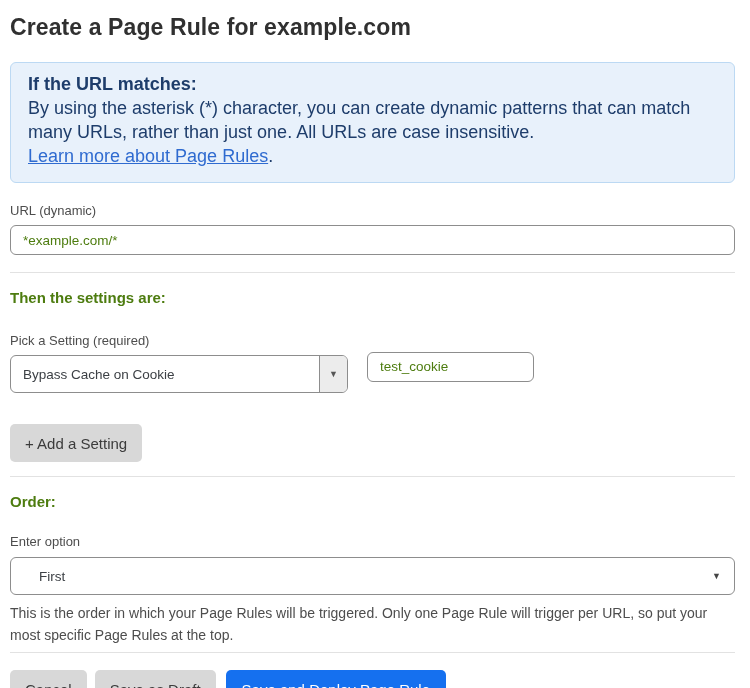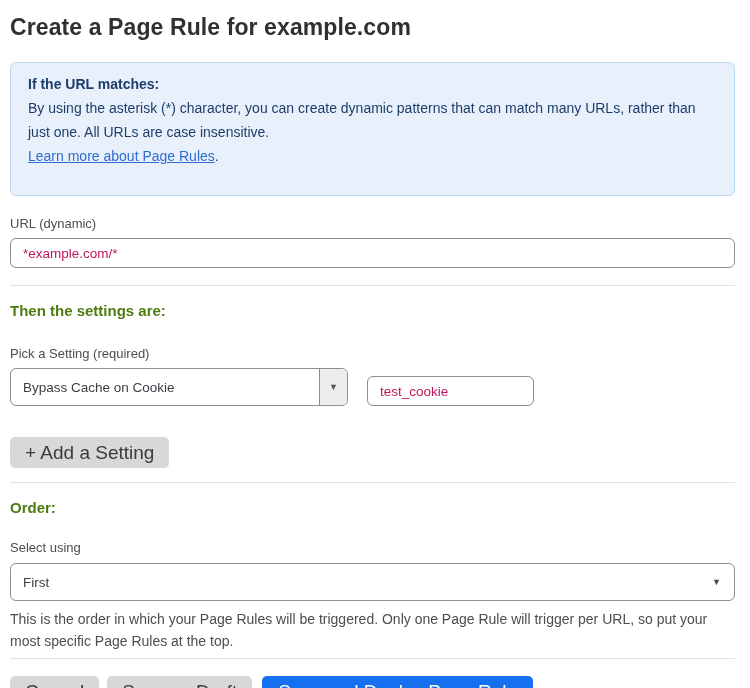--- a/index.html
+++ b/index.html
@@ -18,23 +18,23 @@
     font-weight: bold;
     color: #303030;
     margin: 2px 0 21px 0;
     letter-spacing: 0.1px;
   }
 
   .info-box {
     background: var(--info-bg, #e8f1fb);
     border: 1px solid var(--info-border, #bcd9f3);
     border-radius: 6px;
-    padding: 9px 17px 27px 17px;
+    padding: 9px 17px 14px 17px;
     color: var(--info-text, #1e3d6b);
-    font-size: 14px;
+    font-size: 18px;
     line-height: 24px;
   }
   .info-box p { margin: 0; }
   .info-heading { font-weight: bold; }
   .info-box a {
     color: var(--link-blue, #2f6bd0);
     text-decoration: underline;
     cursor: pointer;
   }
 
@@ -47,21 +47,21 @@
   .url-section { margin-top: 20px; }
   .text-input {
     display: block;
     width: 100%;
     height: 30px;
     border: 1px solid #8d8d8d;
     border-radius: 6px;
     padding: 0 12px;
     font-family: "Liberation Sans", sans-serif;
     font-size: 13.5px;
-    color: #be185d;
+    color: #4d7c0f;
     background: #ffffff;
     outline: none;
   }
   .helper-text {
     font-size: 13px;
     color: #4d4d4d;
     margin-top: 7px;
     line-height: 21px;
   }
 
@@ -76,21 +76,21 @@
 
   h2.section-heading {
     font-size: 15px;
     font-weight: bold;
     color: #4d7c0f;
     margin: 16px 0 0 0;
   }
 
   .settings-row {
     display: flex;
-    align-items: flex-end;
+    align-items: center;
     margin-top: 27px;
   }
   .setting-col { width: 338px; }
   .value-col { margin-left: 19px; margin-top: 7px; width: 167px; }
 
   .select-control {
     display: flex;
     align-items: center;
     height: 38px;
     border: 1px solid #8d8d8d;
@@ -113,31 +113,31 @@
     border-left: 1px solid #8d8d8d;
     display: flex;
     align-items: center;
     justify-content: center;
   }
   .caret {
     font-size: 9px;
     color: #555555;
     line-height: 1;
   }
-  .order-select { margin-top: 1px; }
+  .order-select { margin-top: 1px; padding-left: 16px; }
   .order-select .caret { padding-right: 13px; color: #444444; }
 
   .btn {
     display: inline-block;
     border: none;
-    height: 31px;
+    height: 38px;
     border-radius: 5px;
     padding: 0 15px;
     font-family: "Liberation Sans", sans-serif;
-    font-size: 19px;
+    font-size: 15px;
     cursor: pointer;
   }
   .gray-btn { background: #d8d8d8; color: #3b3b3b; }
   .blue-btn { background: var(--accent-blue, #1570ef); color: #ffffff; padding: 0 16px; }
 
   .add-setting-btn { margin-top: 31px; }
 
   .order-label { margin-top: 24px; margin-bottom: 8px; }
   .order-helper {
     font-size: 14px;
@@ -190,21 +190,21 @@
       <input type="text" class="text-input" value="test_cookie" style="">
     </div>
   </div>
 
   <button class="btn gray-btn add-setting-btn">+ Add a Setting</button>
 
   <hr class="divider d2">
 
   <h2 class="section-heading">Order:</h2>
 
-  <label class="field-label order-label">Select using</label>
+  <label class="field-label order-label">Enter option</label>
 
   <div class="select-control order-select">
     <span class="select-text">First</span>
     <span class="caret">▼</span>
   </div>
 
   <p class="order-helper">This is the order in which your Page Rules will be triggered. Only one Page Rule will trigger per URL, so put your most specific Page Rules at the top.</p>
 
   <hr class="divider d3">
 

